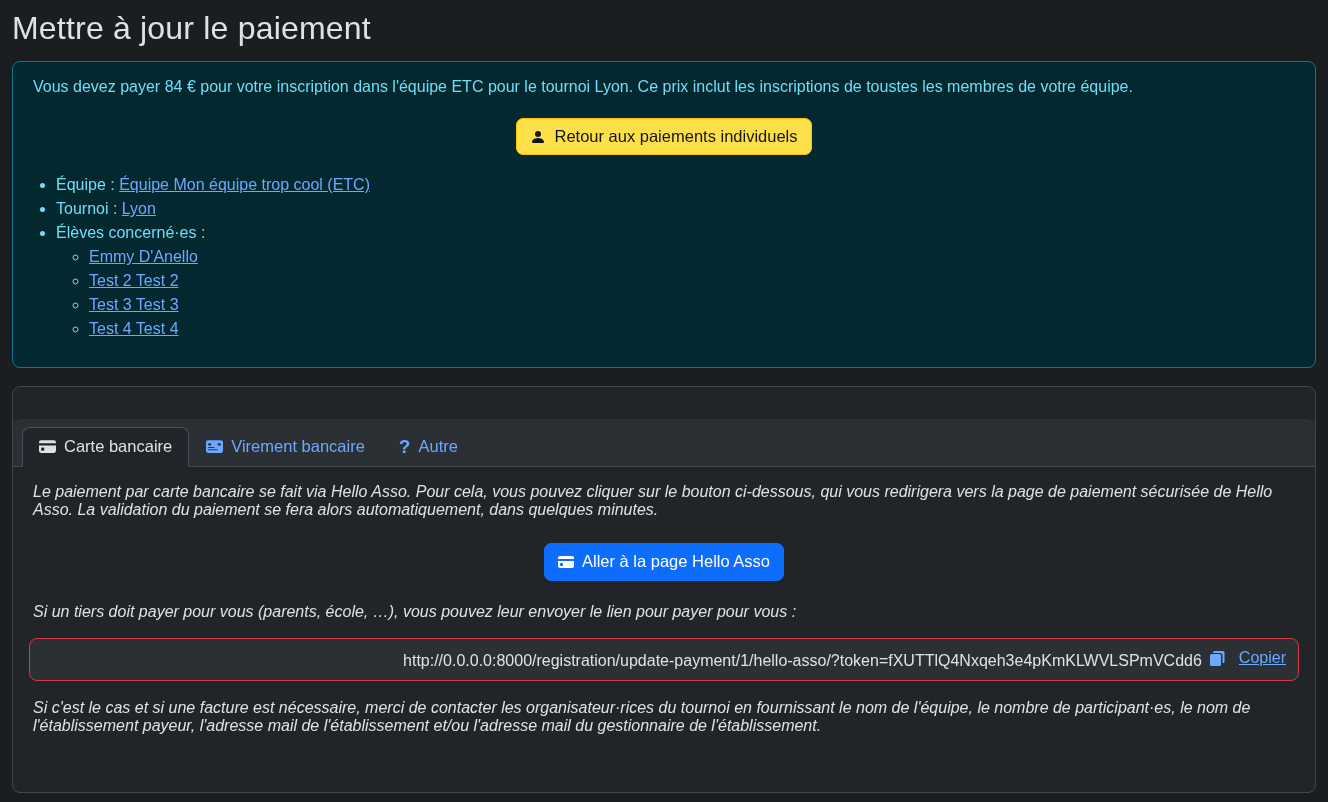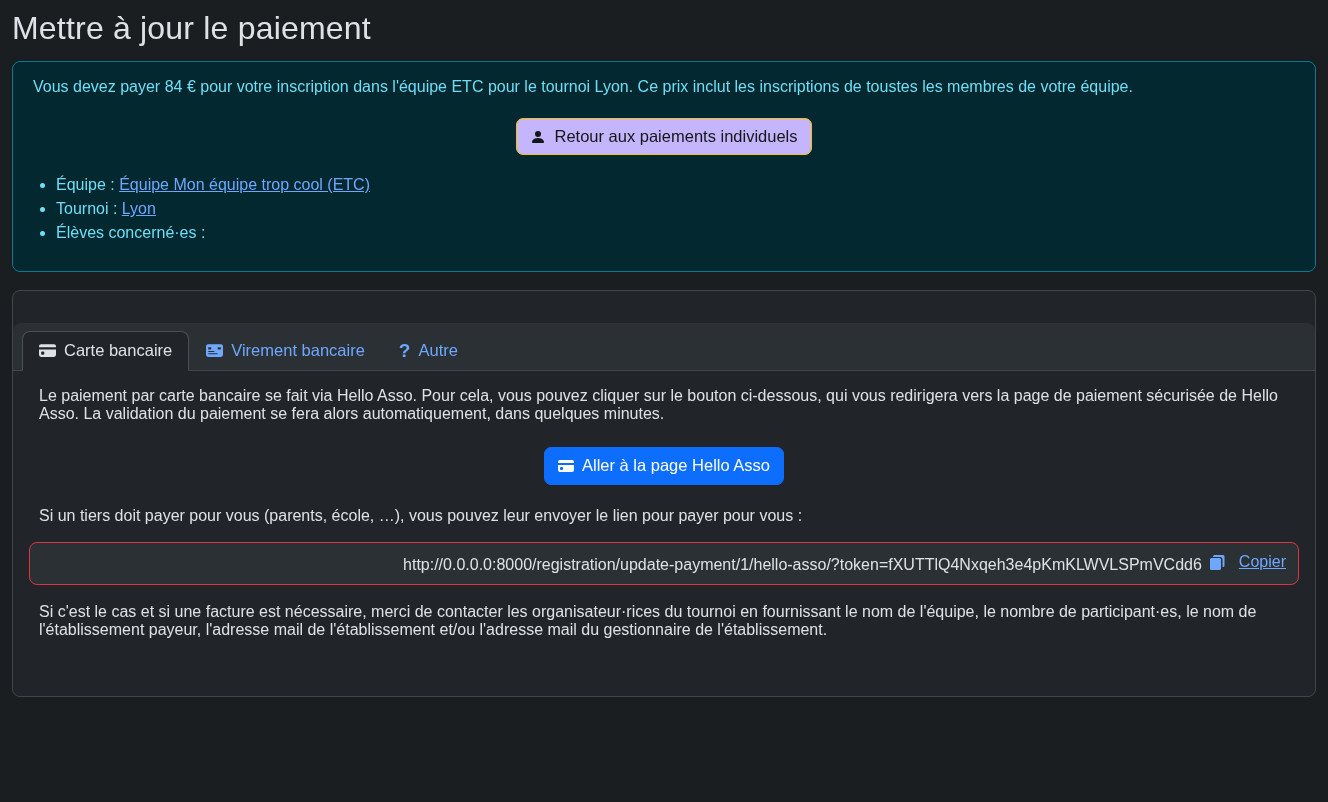--- a/index.html
+++ b/index.html
@@ -35,21 +35,21 @@
   .alert-info li { line-height: 24px; }
   .alert-info ul.sub-list { list-style: circle; margin: 0; padding-left: 33px; }
 
   
   .btn {
     display: inline-flex; align-items: center; gap: 8px;
     font-family: inherit; font-size: 16.5px; line-height: 1.3;
     padding: 7px 13px; border-radius: 7px; cursor: pointer;
   }
   .btn svg { flex: 0 0 auto; }
-  .btn-warning { background: #c4b5fd; border: 1px solid #ffc107; color: #141619; }
+  .btn-warning { background: #fde047; border: 1px solid #ffc107; color: #141619; }
   .btn-primary { background: #0d6efd; border: 1px solid #0d6efd; color: #ffffff; }
 
   
   .card {
     background: #212529;
     border: 1px solid #41464b;
     border-radius: 8px;
   }
   .card-header {
     background: #2b3035;
@@ -71,21 +71,21 @@
     font-size: 16.5px;
   }
   .nav-link.active {
     color: #dee2e6;
     background: #212529;
     border-color: #495057 #495057 #212529;
   }
   .qmark { font-weight: 700; font-size: 19px; line-height: 1; }
 
   .card-body { padding: 16px 16px 40px; }
-  .card-body p { margin: 0 10px 17px; }
+  .card-body p { margin: 0 4px 17px; font-style: italic; }
   .center-row { text-align: center; margin: 24px 0 22px; }
 
   
   .link-box {
     background: #2b3035;
     border: 1px solid #dc3545;
     border-radius: 8px;
     padding: 10px 12px;
     margin: 16px 0 18px;
     text-align: right;
@@ -119,20 +119,26 @@
 
     <ul class="main-list">
       <li>
         <span>Équipe : </span><a href="#">Équipe Mon équipe trop cool (ETC)</a>
       </li>
       <li>
         <span>Tournoi : </span><a href="#">Lyon</a>
       </li>
       <li>
         <span>Élèves concerné·es :</span>
+        <ul class="sub-list">
+          <li><a href="#">Emmy D'Anello</a></li>
+          <li><a href="#">Test 2 Test 2</a></li>
+          <li><a href="#">Test 3 Test 3</a></li>
+          <li><a href="#">Test 4 Test 4</a></li>
+        </ul>
       </li>
     </ul>
   </div>
 
   <div class="card">
     <div class="card-header">
 
       <div class="nav-link active">
         <span style="display:inline-flex;">
           <svg width="17" height="17" viewBox="0 0 16 16" fill="currentColor" aria-hidden="true">

